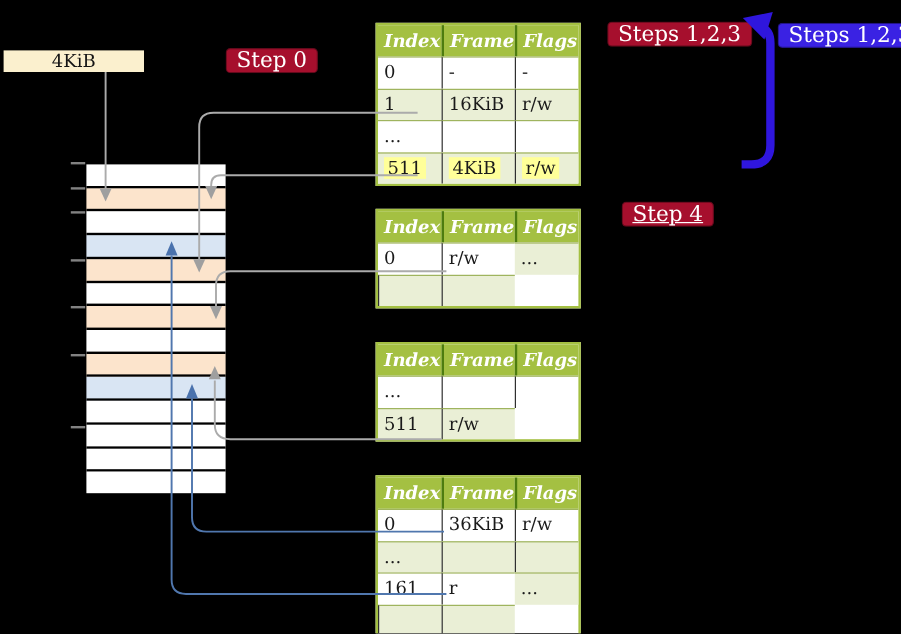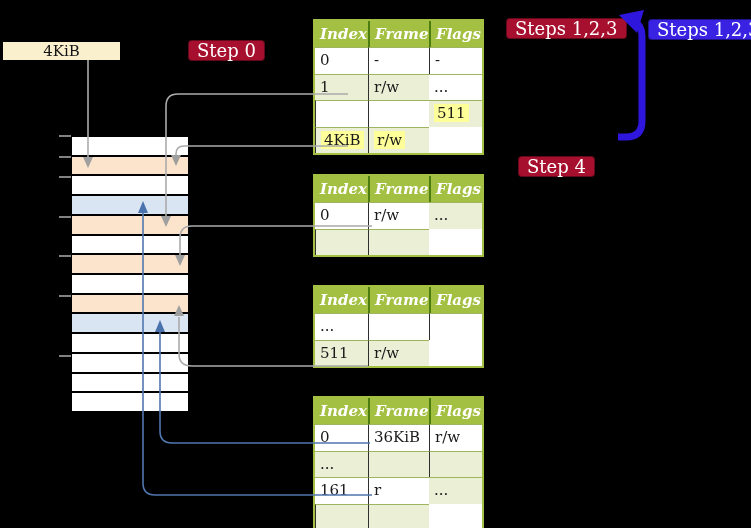--- a/index.html
+++ b/index.html
@@ -54,21 +54,21 @@
 </head>
 <body>
 
 <div id="canvas">
 
   <div class="cream-label">4KiB</div>
 
   <div class="badge red" style="left:188px;top:40px;">Step 0</div>
   <div class="badge red" style="left:506px;top:18px;">Steps 1,2,3</div>
   <div class="badge blue" style="left:648px;top:19px;">Steps 1,2,3,4</div>
-  <div class="badge red" style="left:518px;top:156px;">Step 4</div>
+  <div class="badge red" style="left:518px;top:168px;text-decoration:underline;">Step 4</div>
 
   <div id="memstack">
       <div class="memrow white"></div>
       <div class="memrow peach"></div>
       <div class="memrow white"></div>
       <div class="memrow blue"></div>
       <div class="memrow peach"></div>
       <div class="memrow white"></div>
       <div class="memrow peach"></div>
       <div class="memrow white"></div>
@@ -91,20 +91,21 @@
 
   <div id="tables">
       <div class="ptable" style="top: 19px;">
         <div class="cell th">Index</div>
         <div class="cell th sep">Frame</div>
         <div class="cell th sep">Flags</div>
         <div class="cell td">0</div>
         <div class="cell td sep">-</div>
         <div class="cell td sep">-</div>
         <div class="cell td shade">1</div>
+        <div class="cell td sep shade">16KiB</div>
         <div class="cell td sep shade">r/w</div>
         <div class="cell td">...</div>
         <div class="cell td sep"></div>
         <div class="cell td sep"></div>
         <div class="cell td shade"><span class="hl">511</span></div>
         <div class="cell td sep shade"><span class="hl">4KiB</span></div>
         <div class="cell td sep shade"><span class="hl">r/w</span></div>
       </div>
       <div class="ptable" style="top: 174px;">
         <div class="cell th">Index</div>

